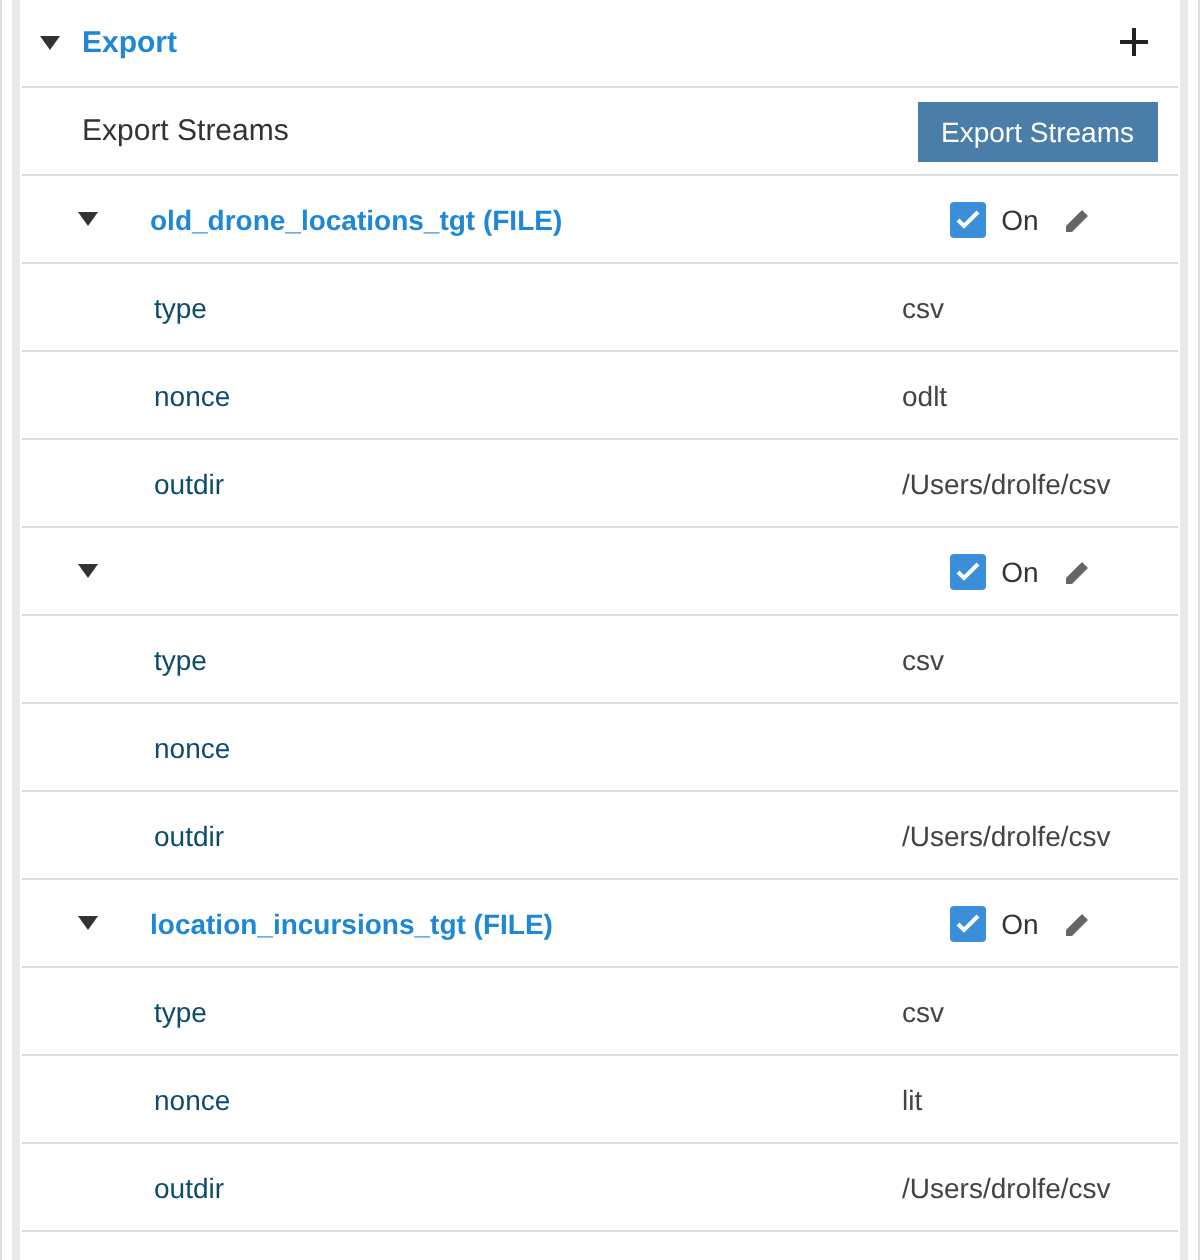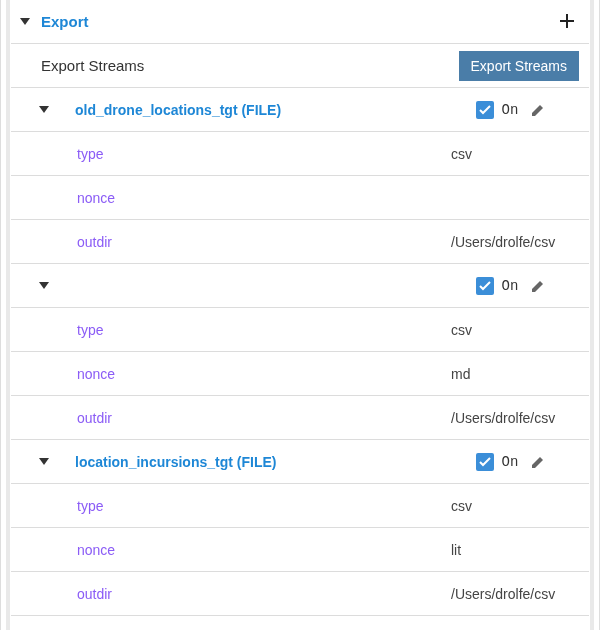--- a/index.html
+++ b/index.html
@@ -68,21 +68,21 @@
   .label.section {
     color: #1e87d6;
     font-weight: 700;
     font-size: 15px;
   }
   .label.plain {
     color: #333;
     font-size: 15px;
   }
   .label.key {
-    color: #8b5cf6;
+    color: #0c4a6e;
     font-size: 14px;
   }
   .spacer { flex: 1; }
   .value {
     flex: 0 0 auto;
     color: #444;
     font-size: 14px;
     text-align: left;
     min-width: 120px;
   }
@@ -100,21 +100,20 @@
     padding: 7px 12px;
     font-size: 14px;
     cursor: pointer;
   }
   .toggle-group {
     display: flex;
     align-items: center;
     gap: 8px;
     min-width: 120px;
     justify-content: center;
-    font-family: Liberation Mono, monospace;
   }
   .chk {
     width: 18px; height: 18px;
     background: #3b8ed8;
     border-radius: 2px;
     display: flex; align-items:center; justify-content:center;
     cursor: pointer;
   }
   .chk svg { display:block; }
   .on-label {
@@ -181,20 +180,21 @@
       <span class="indent2"></span>
       <span class="label key">type</span>
       <span class="spacer"></span>
       <span class="value">csv</span>
       <span class="right-pad"></span>
     </div>
     <div class="row">
       <span class="indent2"></span>
       <span class="label key">nonce</span>
       <span class="spacer"></span>
+      <span class="value">odlt</span>
       <span class="right-pad"></span>
     </div>
     <div class="row">
       <span class="indent2"></span>
       <span class="label key">outdir</span>
       <span class="spacer"></span>
       <span class="value">/Users/drolfe/csv</span>
       <span class="right-pad"></span>
     </div>
 
@@ -222,21 +222,20 @@
       <span class="indent2"></span>
       <span class="label key">type</span>
       <span class="spacer"></span>
       <span class="value">csv</span>
       <span class="right-pad"></span>
     </div>
     <div class="row">
       <span class="indent2"></span>
       <span class="label key">nonce</span>
       <span class="spacer"></span>
-      <span class="value">md</span>
       <span class="right-pad"></span>
     </div>
     <div class="row">
       <span class="indent2"></span>
       <span class="label key">outdir</span>
       <span class="spacer"></span>
       <span class="value">/Users/drolfe/csv</span>
       <span class="right-pad"></span>
     </div>
 

